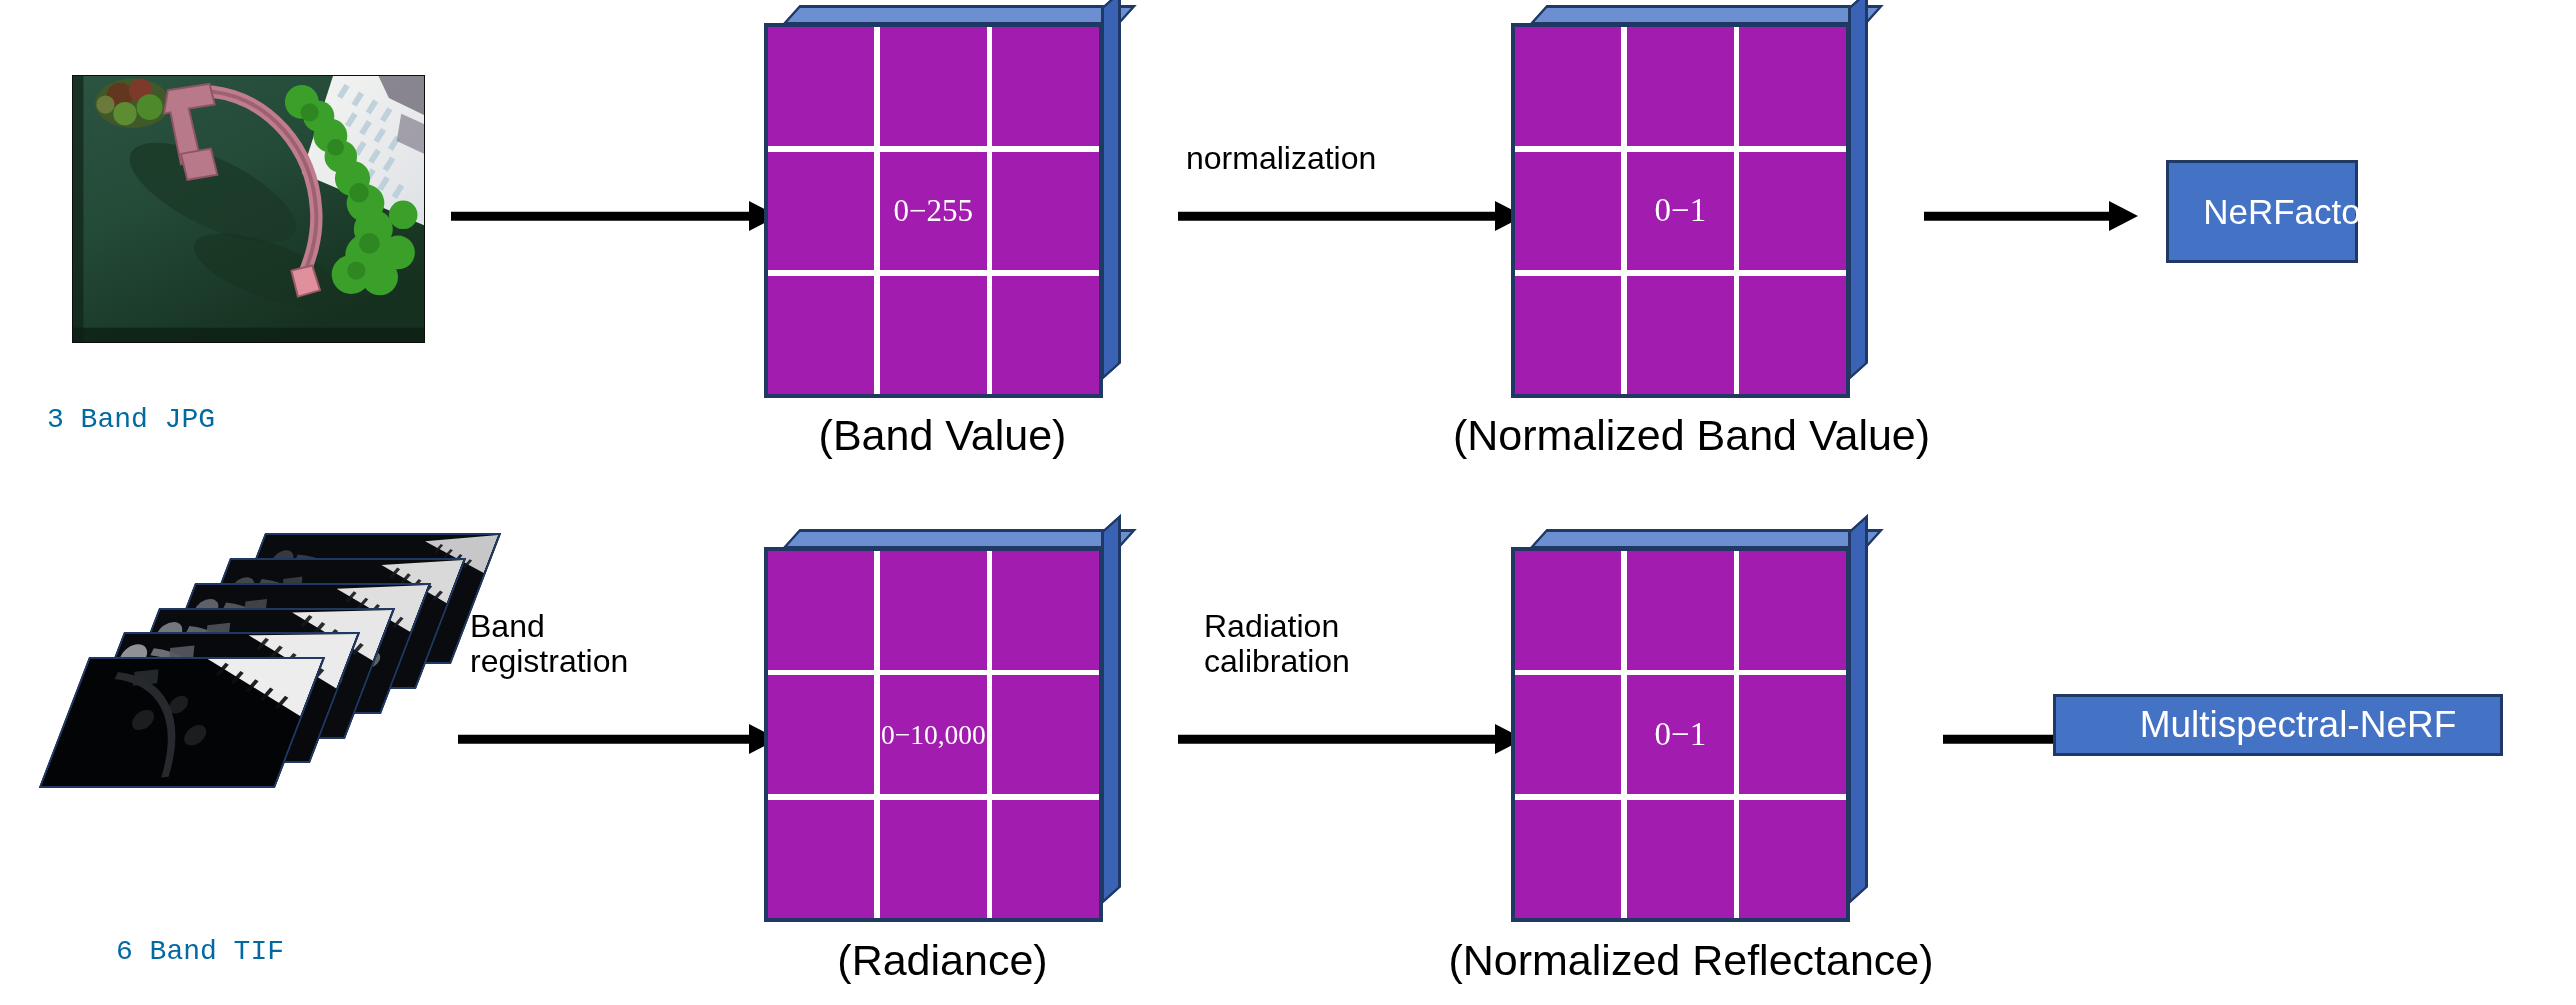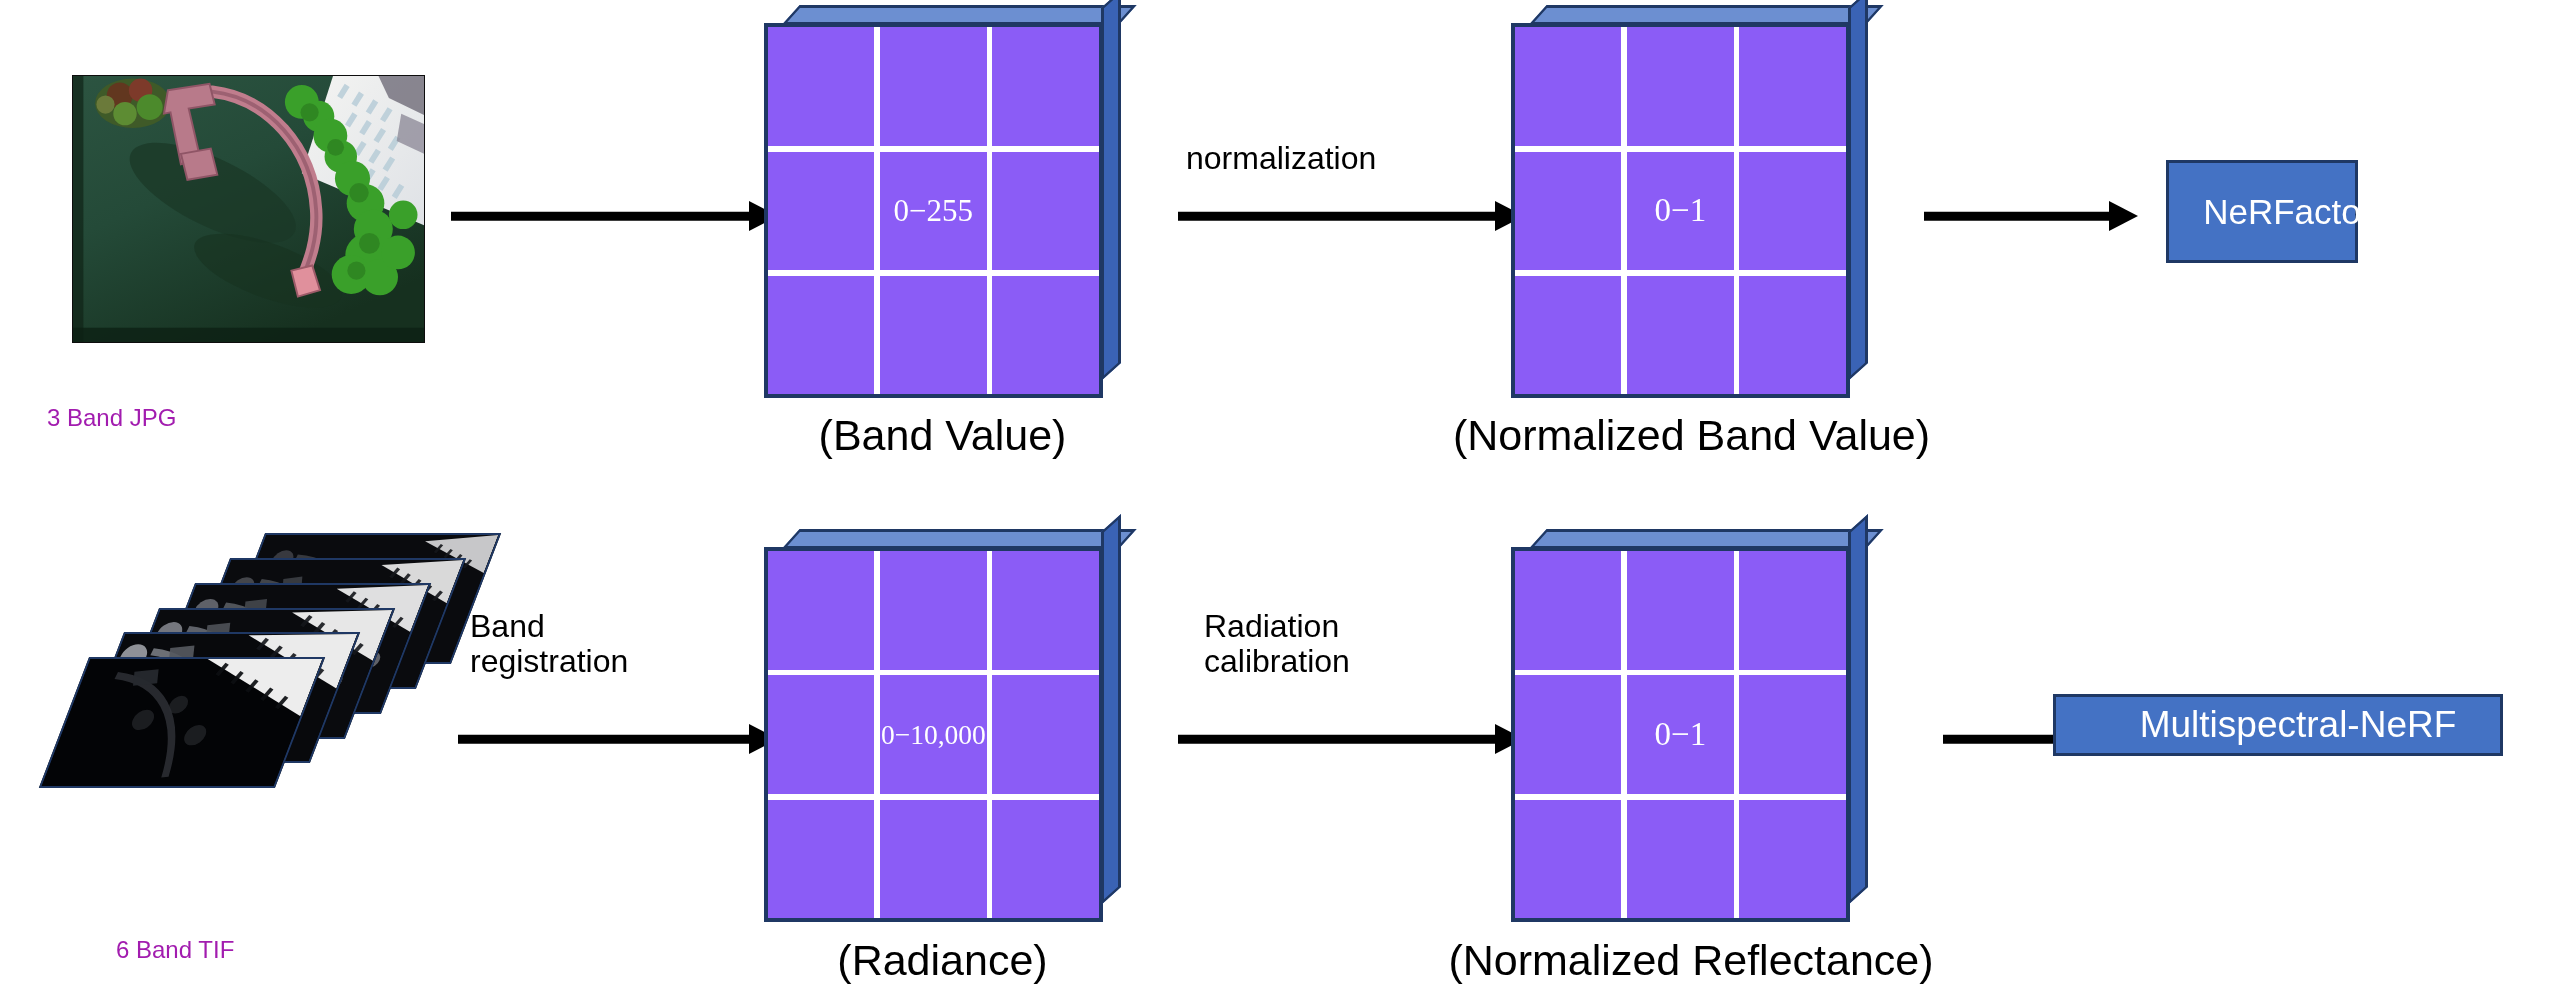--- a/index.html
+++ b/index.html
@@ -34,21 +34,21 @@
     border:4.6px solid #1F3864;
     box-sizing:border-box;
     display:grid;
     grid-template-columns:1fr 1fr 1fr;
     grid-template-rows:1fr 1fr 1fr;
     gap:5.9px;
     padding:0;
     overflow:hidden;
   }
   .cube .face .cell{
-    background:#8b5cf6;
+    background:#a21caf;
     display:flex;align-items:center;justify-content:center;
     position:relative;
   }
   .cube .face .cell .val{
     color:#ffffff;
     font-family:"Liberation Serif", serif;
     white-space:nowrap;
     line-height:1;
   }
   
@@ -97,22 +97,22 @@
   .jpg-photo{
     position:absolute;
     overflow:hidden;
     background:#15301f;
     border:1.3px solid #0d0d0d;
     box-sizing:border-box;
   }
   .jpg-photo svg{display:block;width:100%;height:100%;}
 
   .plain-caption{
-    position:absolute;color:#a21caf;font-size:24px;white-space:nowrap;
-    font-family:Liberation Sans, sans-serif;
+    position:absolute;color:#0369a1;font-size:28px;white-space:nowrap;
+    font-family:Liberation Mono, monospace;
   }
 
   
   .tif-stack{position:absolute;}
   .tif-sheet{
     position:absolute;
     border:2.6px solid #1F3864;
     box-sizing:border-box;
     background:#050608;
     overflow:hidden;

